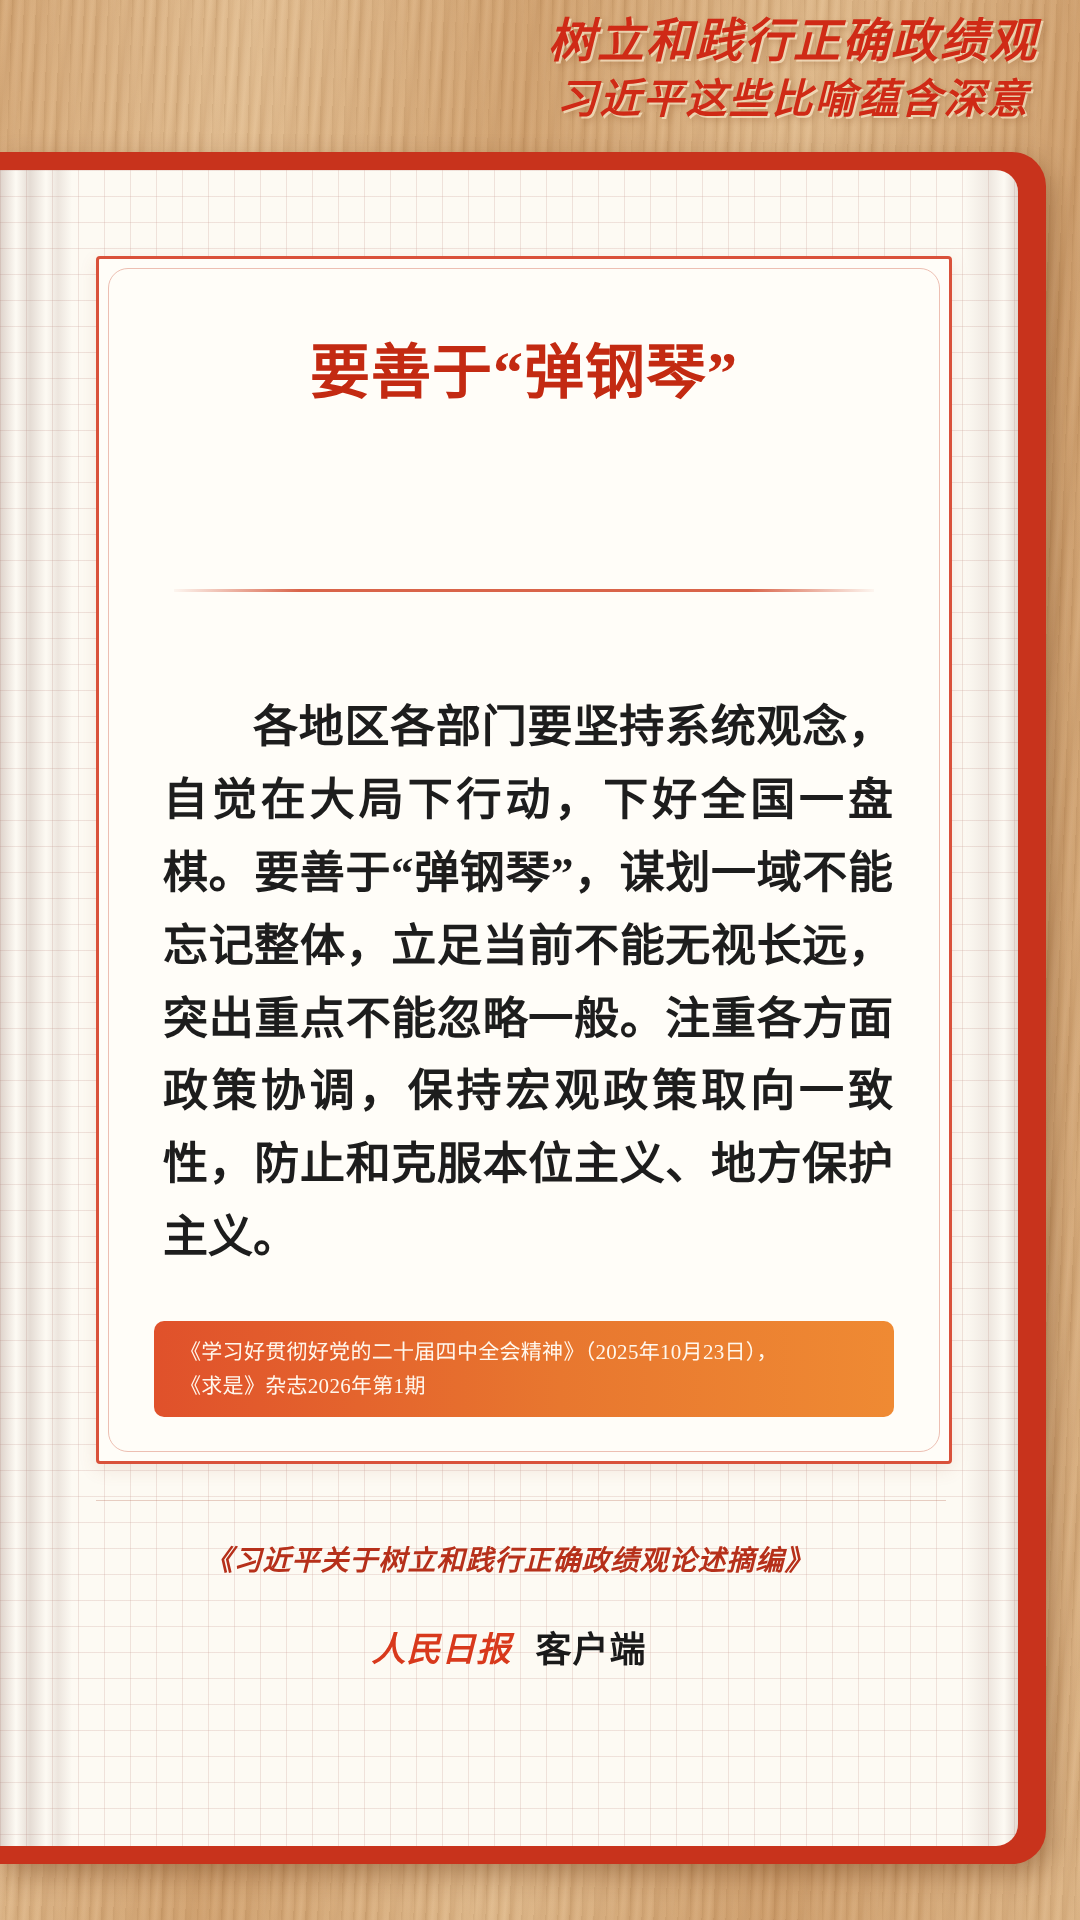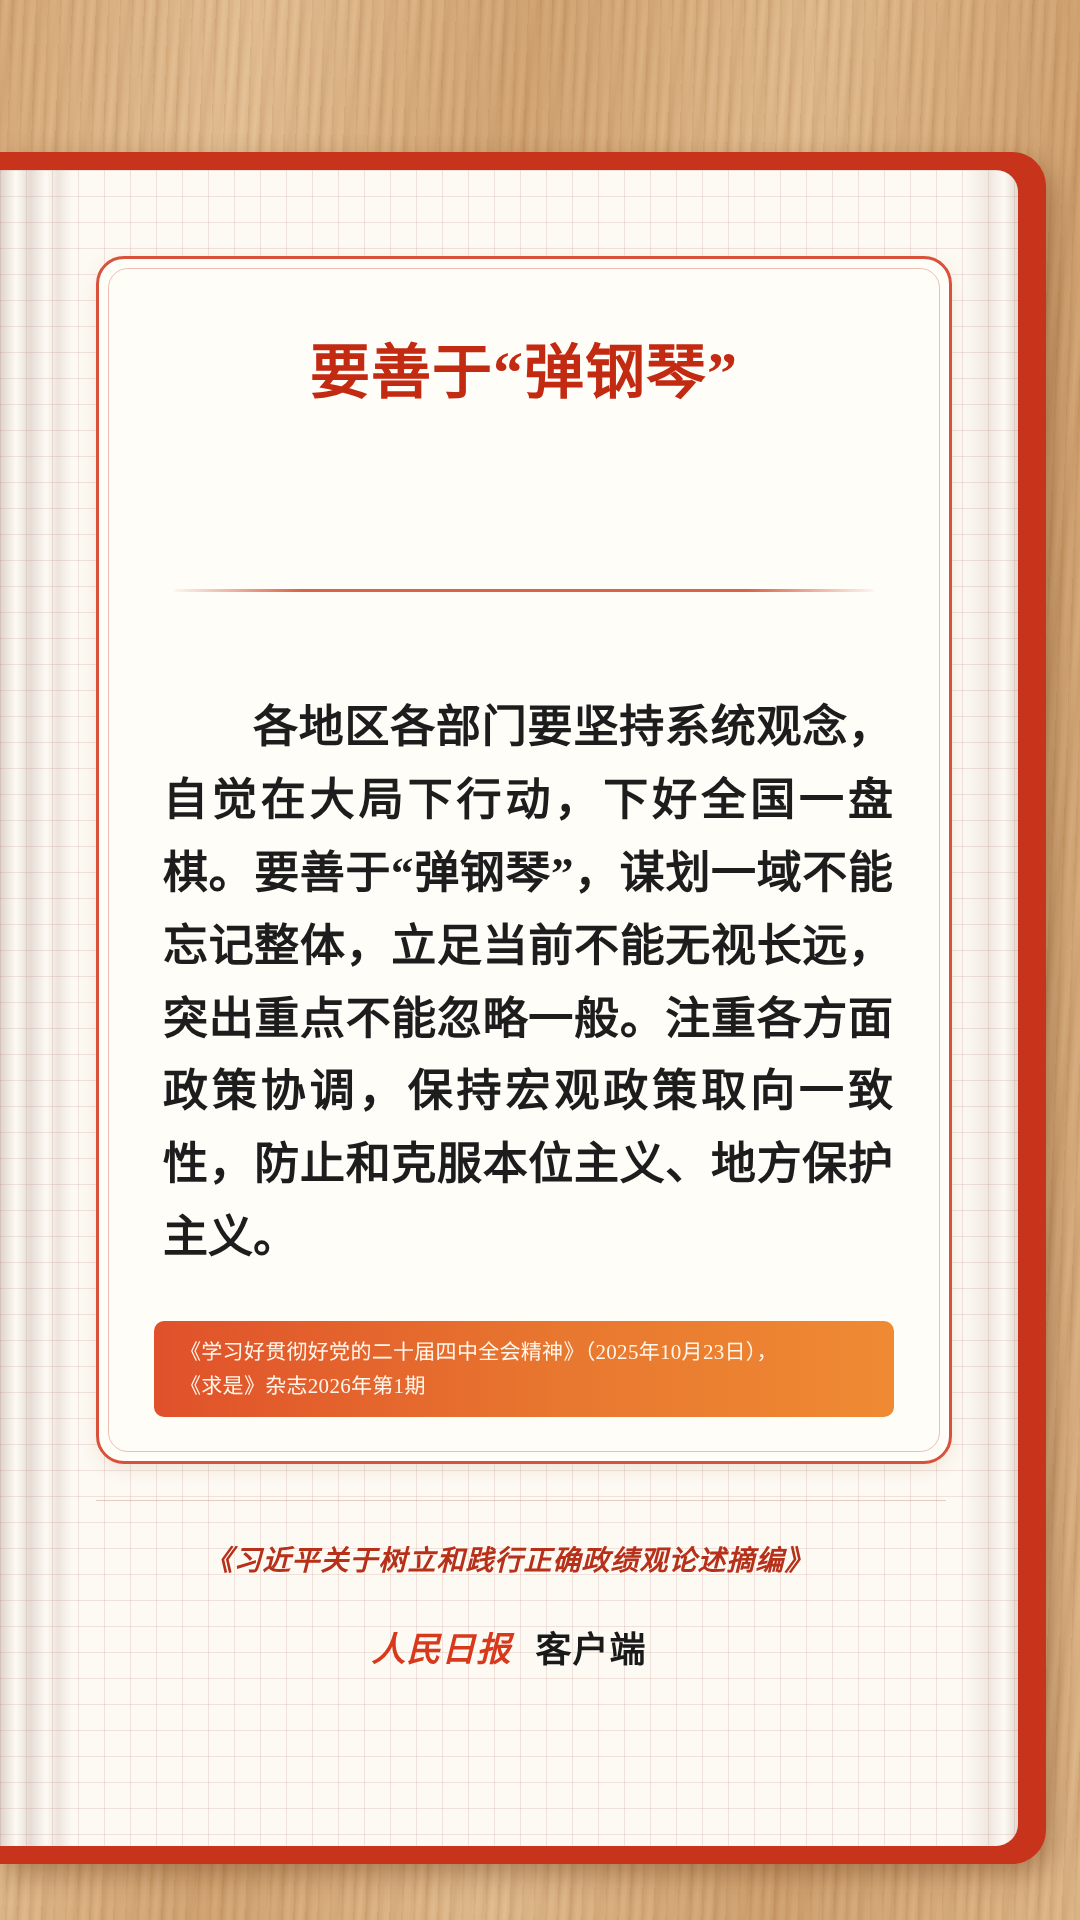--- a/index.html
+++ b/index.html
@@ -116,21 +116,21 @@
 
   
   .panel {
     position: absolute;
     left: 96px;
     top: 86px;
     width: 850px;
     height: 1202px;
     background: #fffdf8;
     border: 3px solid #d9513a;
-    border-radius: 28px;
+    border-radius: 4px;
     box-shadow: 0 6px 18px rgba(160,90,60,0.12);
   }
   .panel-inner-border {
     position: absolute;
     inset: 9px;
     border: 1px solid #edbfb2;
     border-radius: 20px;
     pointer-events: none;
   }
 
@@ -235,20 +235,26 @@
     color: #1a1a1a;
     font-family: "Liberation Sans", sans-serif;
     letter-spacing: 1px;
   }
 </style>
 </head>
 <body>
 
 <div class="poster">
 
+  <div class="header">
+    <div class="header-title">
+      <span class="line1">树立和践行正确政绩观</span>
+      <span class="line2">习近平这些比喻蕴含深意</span>
+    </div>
+  </div>
 
   <div class="card-outer">
     <div class="card-paper">
 
       <div class="spine"></div>
       <div class="spine-right"></div>
 
       <div class="panel">
         <div class="panel-inner-border"></div>
 

